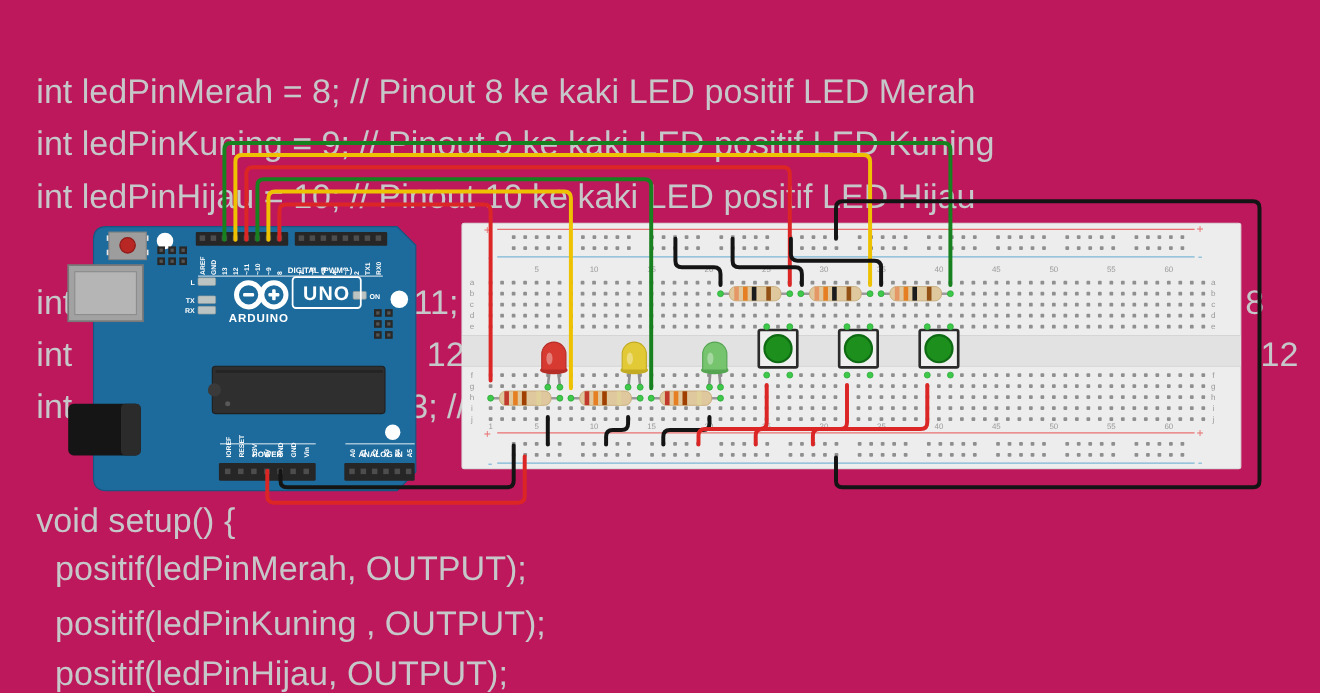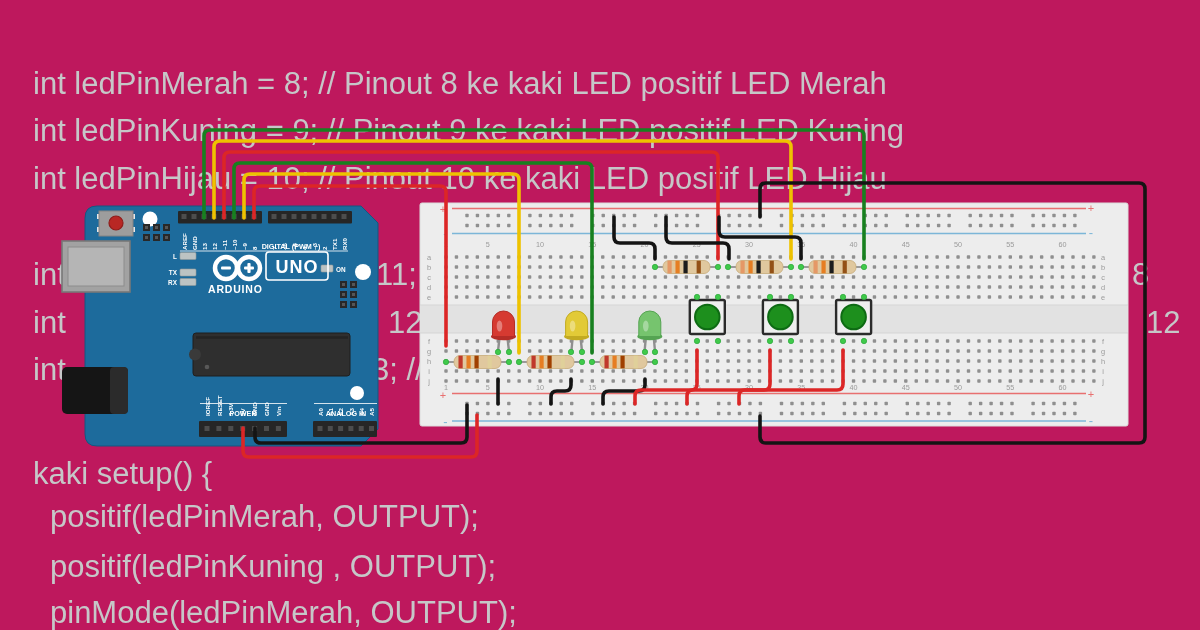--- a/index.html
+++ b/index.html
@@ -24,24 +24,24 @@
     <span class="code-frag" style="left:33px;top:115px">int ledPinKuning = 9; // Pinout 9 ke kaki LED positif LED Kuning</span>
     <span class="code-frag" style="left:33px;top:163px">int ledPinHijau = 10; // Pinout 10 ke kaki LED positif LED Hijau</span>
     <span class="code-frag" style="left:33px;top:259px">int</span>
     <span class="code-frag" style="left:376px;top:259px">11; /</span>
     <span class="code-frag" style="left:1132px;top:259px">8</span>
     <span class="code-frag" style="left:33px;top:307px">int</span>
     <span class="code-frag" style="left:388px;top:307px">12;</span>
     <span class="code-frag" style="left:1146px;top:307px">12</span>
     <span class="code-frag" style="left:33px;top:354px">int</span>
     <span class="code-frag" style="left:372px;top:354px">3; //</span>
-    <span class="code-frag" style="left:33px;top:458px">kaki setup() {</span>
+    <span class="code-frag" style="left:33px;top:458px">void setup() {</span>
     <span class="code-frag" style="left:50px;top:501px">positif(ledPinMerah, OUTPUT);</span>
     <span class="code-frag" style="left:50px;top:551px">positif(ledPinKuning , OUTPUT);</span>
-    <span class="code-frag" style="left:50px;top:597px">pinMode(ledPinMerah, OUTPUT);</span>
+    <span class="code-frag" style="left:50px;top:597px">positif(ledPinHijau, OUTPUT);</span>
   </div>
 
   <svg width="1200" height="630" viewBox="0 0 1200 630">
 
     <g>
       <rect x="420" y="203" width="708" height="223" rx="2" fill="#ededed" stroke="#dcdcdc" stroke-width="1"></rect>
       <rect x="420" y="305" width="708" height="28" fill="#e2e2e2"></rect>
       <line x1="420" y1="305" x2="1128" y2="305" stroke="#d5d5d5" stroke-width="1"></line>
       <line x1="420" y1="333" x2="1128" y2="333" stroke="#d5d5d5" stroke-width="1"></line>
       <g>

